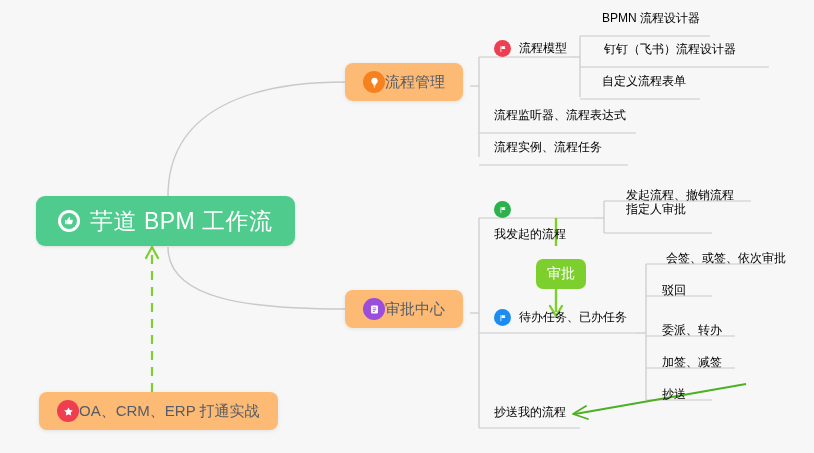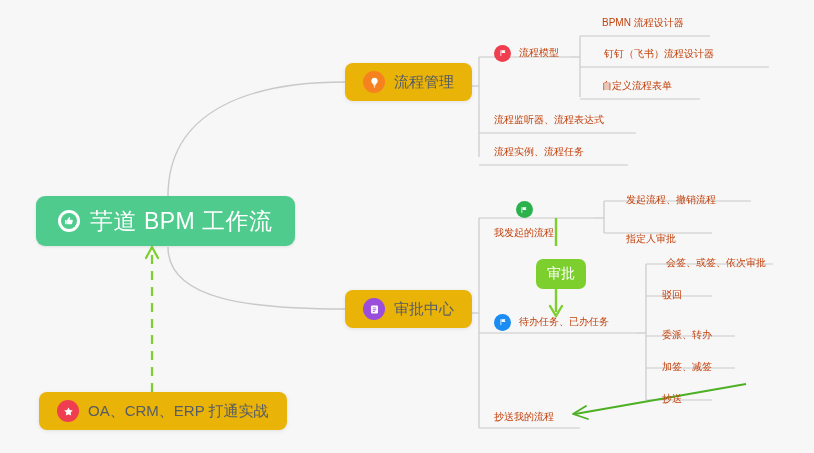--- a/index.html
+++ b/index.html
@@ -24,37 +24,37 @@
     color:#ffffff;
     font-size:23px;
     letter-spacing:.5px;
     white-space:nowrap;
   }
   .root-label{color:#fff;}
 
   
   .card-node{
     position:absolute;
-    display:flex;align-items:center;gap:9px;
-    background:#eab308;
+    display:flex;align-items:center;
+    background:#fdba74;
     border-radius:8px;
     padding:0 18px;
     height:38px;
     box-shadow:0 1px 4px rgba(0,0,0,.09);
     color:#555c66;
     font-size:15px;
     white-space:nowrap;
   }
 
   
   .leaf-node{
     position:absolute;
-    display:flex;align-items:center;gap:8px;
-    color:#c2410c;
-    font-size:10px;
+    display:flex;gap:8px;
+    color:#000000;
+    font-size:12px;
     white-space:nowrap;
     height:26px;
     padding:0 4px 0 2px;
   }
 
   
   .tag-node{
     position:absolute;
     display:flex;align-items:center;justify-content:center;
     background:#7ccf2d;
@@ -203,21 +203,21 @@
         <rect x="6" y="4.5" width="1.9" height="15" rx="0.9" fill="#ffffff"></rect>
         <path d="M8.6 5.4h8.5c.5 0 .8.55.5.95l-1.7 2.3 1.7 2.3c.3.4 0 .95-.5.95H8.6z" fill="#ffffff"></path>
       </svg>
     </span>
     <span>我发起的流程</span>
   </div>
 
   <div class="leaf-node" style="left:624px;top:187px;">
     <span>发起流程、撤销流程</span>
   </div>
-  <div class="leaf-node" style="left:624px;top:226px;">
+  <div class="leaf-node" style="left:624px;top:201px;">
     <span>指定人审批</span>
   </div>
 
   <div class="tag-node" style="left:536px;top:247px;">
     <span>审批</span>
   </div>
 
   <div class="leaf-node" style="left:492px;top:309px;">
     <span class="badge" style="background:#1b8cf2;">
       <svg width="10" height="10" viewBox="0 0 24 24" aria-hidden="true">

